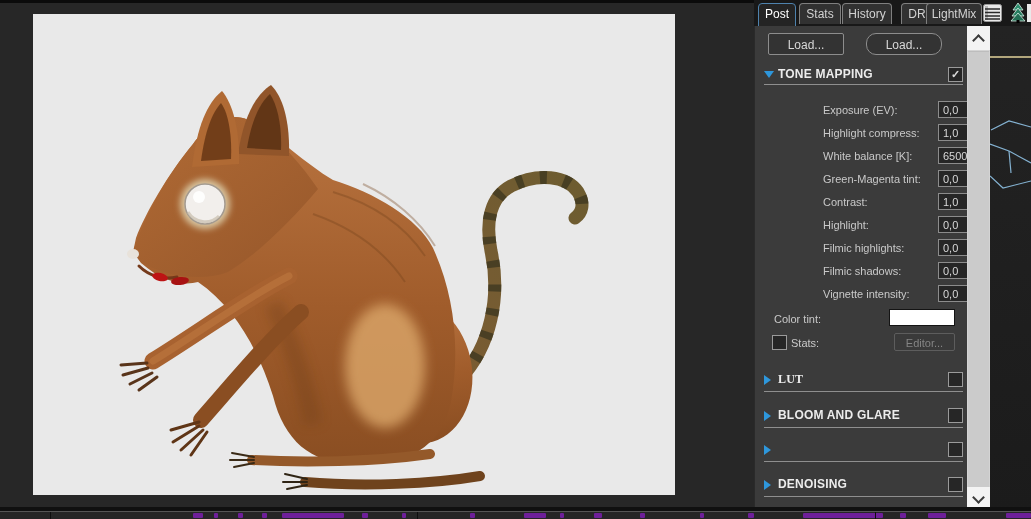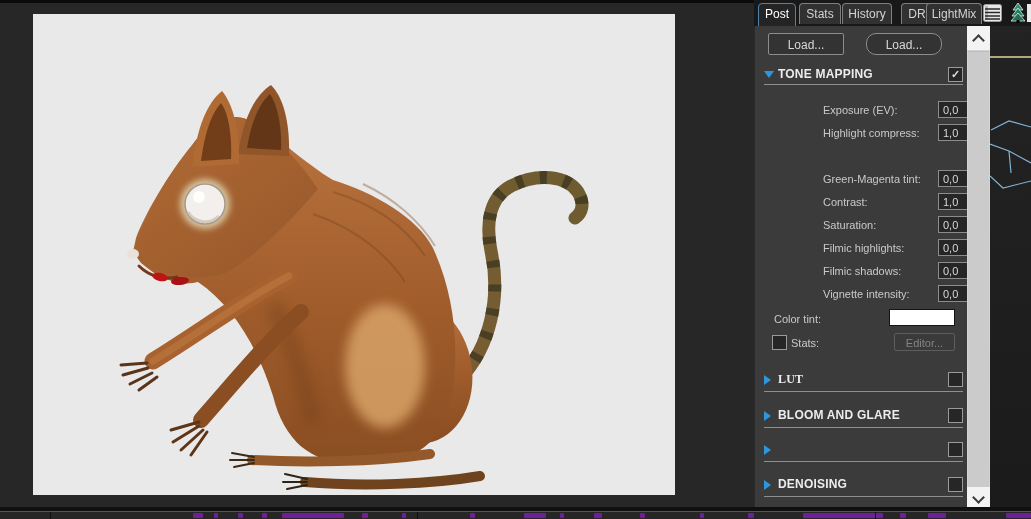--- a/index.html
+++ b/index.html
@@ -213,38 +213,46 @@
       </span>
   </div>
   <div class="tm-row" style="top:98px;">
     <span class="row-label">Highlight compress:</span>
     <input class="num-input" value="1,0" style="">
     <span class="spinner">
         <i class="sp-up"></i>
         <i class="sp-dn"></i>
       </span>
   </div>
+  <div class="tm-row" style="top:121px;">
+    <span class="row-label">White balance [K]:</span>
+    <input class="num-input" value="6500,0" style="">
+    <span class="spinner">
+        <i class="sp-up"></i>
+        <i class="sp-dn"></i>
+      </span>
+  </div>
   <div class="tm-row" style="top:144px;">
     <span class="row-label">Green-Magenta tint:</span>
     <input class="num-input" value="0,0" style="">
     <span class="spinner">
         <i class="sp-up"></i>
         <i class="sp-dn"></i>
       </span>
   </div>
   <div class="tm-row" style="top:167px;">
     <span class="row-label">Contrast:</span>
     <input class="num-input" value="1,0" style="">
     <span class="spinner">
         <i class="sp-up"></i>
         <i class="sp-dn"></i>
       </span>
   </div>
   <div class="tm-row" style="top:190px;">
-    <span class="row-label">Saturation:</span>
+    <span class="row-label">Highlight:</span>
     <input class="num-input" value="0,0" style="">
     <span class="spinner">
         <i class="sp-up"></i>
         <i class="sp-dn"></i>
       </span>
   </div>
   <div class="tm-row" style="top:213px;">
     <span class="row-label">Filmic highlights:</span>
     <input class="num-input" value="0,0" style="">
     <span class="spinner">

